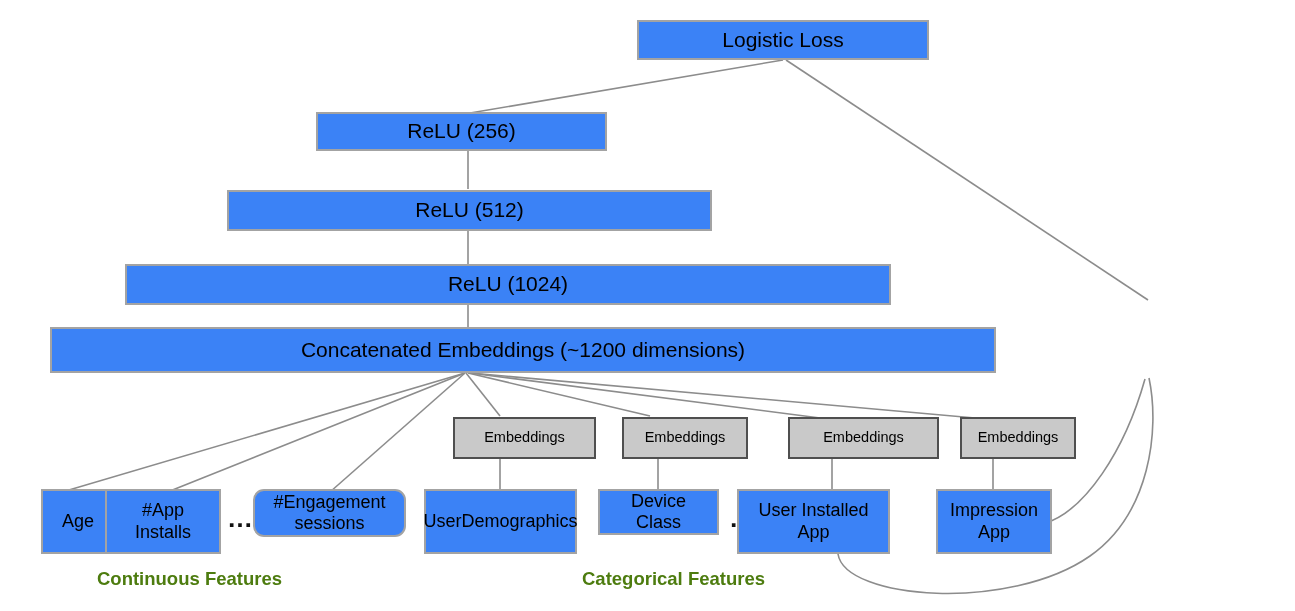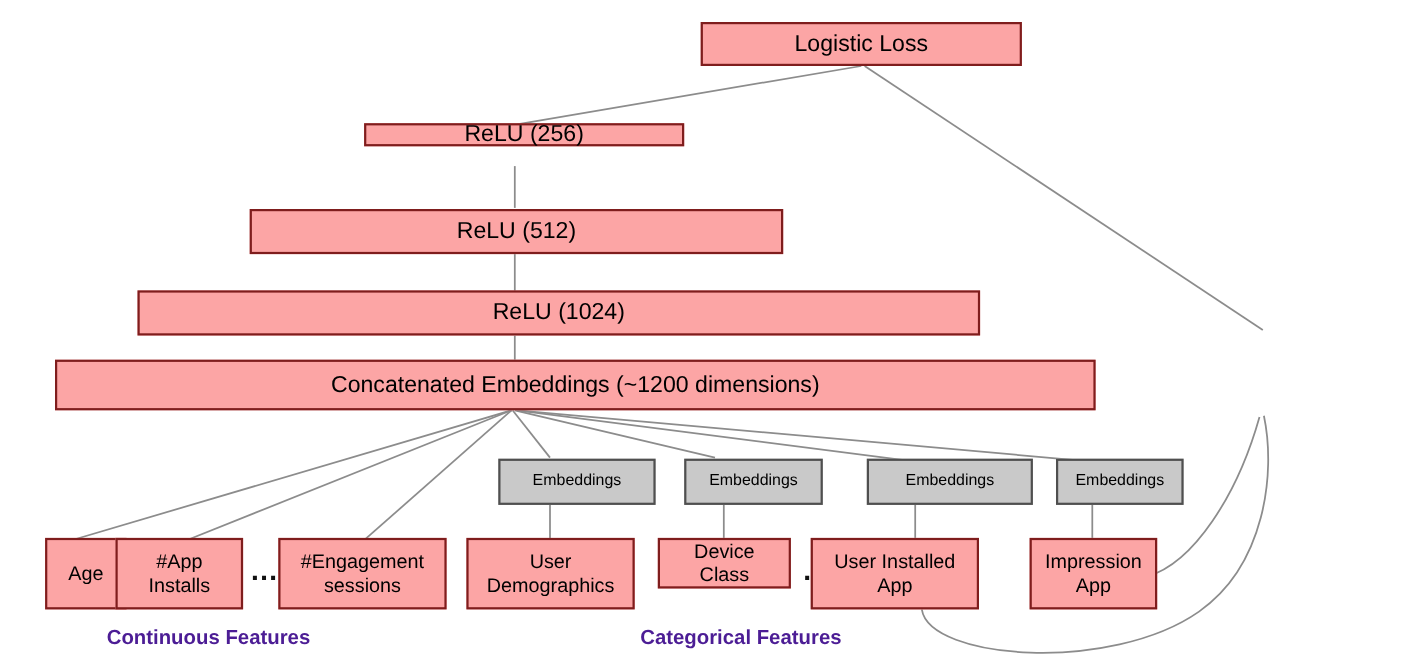--- a/index.html
+++ b/index.html
@@ -11,42 +11,42 @@
   }
   #stage{position:relative;width:1295px;height:611px;}
   svg.edges{position:absolute;left:0;top:0;width:1295px;height:611px;pointer-events:none;}
   .node{
     position:absolute;
     box-sizing:border-box;
     display:flex;align-items:center;justify-content:center;
     text-align:center;
     line-height:1.18;
     color:#000;
-    background:#fca5a5;
-    border:2px solid #7f1d1d;
+    background:#3b82f6;
+    border:2px solid #a3a3a3;
     z-index:2;
   }
   .node.gray{background:#c9c9c9;border:2px solid #4f4f4f;}
   .t-big{font-size:21px;}
   .t-mid{font-size:18px;}
   .t-small{font-size:14.5px;margin-left:24px;}
   .ellipsis{
     position:absolute;
     font-size:26px;
     font-weight:700;
     letter-spacing:1px;
     color:#111;
     z-index:2;
     line-height:1;
   }
   .caption{
     position:absolute;
     font-size:18.5px;
     font-weight:bold;
-    color:#4c1d95;
+    color:#4d7c0f;
     white-space:nowrap;
     z-index:2;
   }
 </style>
 </head>
 <body>
 
 <div id="stage">
 
   <svg class="edges" viewBox="0 0 1295 611" xmlns="http://www.w3.org/2000/svg">
@@ -75,21 +75,21 @@
 
       <path d="M838,554 C845,600 1010,612 1090,556 C1150,514 1160,430 1149,378"></path>
       <path d="M1043,524 C1085,512 1125,450 1145,379"></path>
     </g>
   </svg>
 
   <div class="node t-big" style="left:637px;top:20px;width:292px;height:40px;">
     <span>Logistic Loss</span>
   </div>
 
-  <div class="node t-big" style="left:331px;top:112px;width:291px;height:21px;text-align:right;">
+  <div class="node t-big" style="left:316px;top:112px;width:291px;height:39px;text-align:right;">
     <span>ReLU (256)</span>
   </div>
 
   <div class="node t-big" style="left:227px;top:190px;width:485px;height:41px;">
     <span>ReLU (512)</span>
   </div>
 
   <div class="node t-big" style="left:125px;top:264px;width:766px;height:41px;">
     <span>ReLU (1024)</span>
   </div>
@@ -118,26 +118,26 @@
 
   <div class="node t-mid" style="left:105px;top:489px;width:116px;height:65px;flex-direction:column;">
     <span>#App</span>
     <span>Installs</span>
   </div>
 
   <div class="ellipsis" style="left:227px;top:505px;">
     <span>…</span>
   </div>
 
-  <div class="node t-mid" style="left:253px;top:489px;width:153px;height:65px;flex-direction:column;">
+  <div class="node t-mid" style="left:253px;top:489px;width:153px;height:48px;flex-direction:column;border-radius:11px;">
     <span>#Engagement</span>
     <span>sessions</span>
   </div>
 
-  <div class="node t-mid" style="left:424px;top:489px;width:153px;height:65px;flex-direction:column;">
+  <div class="node t-mid" style="left:424px;top:489px;width:153px;height:65px;flex-direction:row;">
     <span>User</span>
     <span>Demographics</span>
   </div>
 
   <div class="node t-mid" style="left:598px;top:489px;width:121px;height:46px;flex-direction:column;justify-content:flex-end;">
     <span>Device</span>
     <span>Class</span>
   </div>
 
   <div class="ellipsis" style="left:729px;top:505px;">

